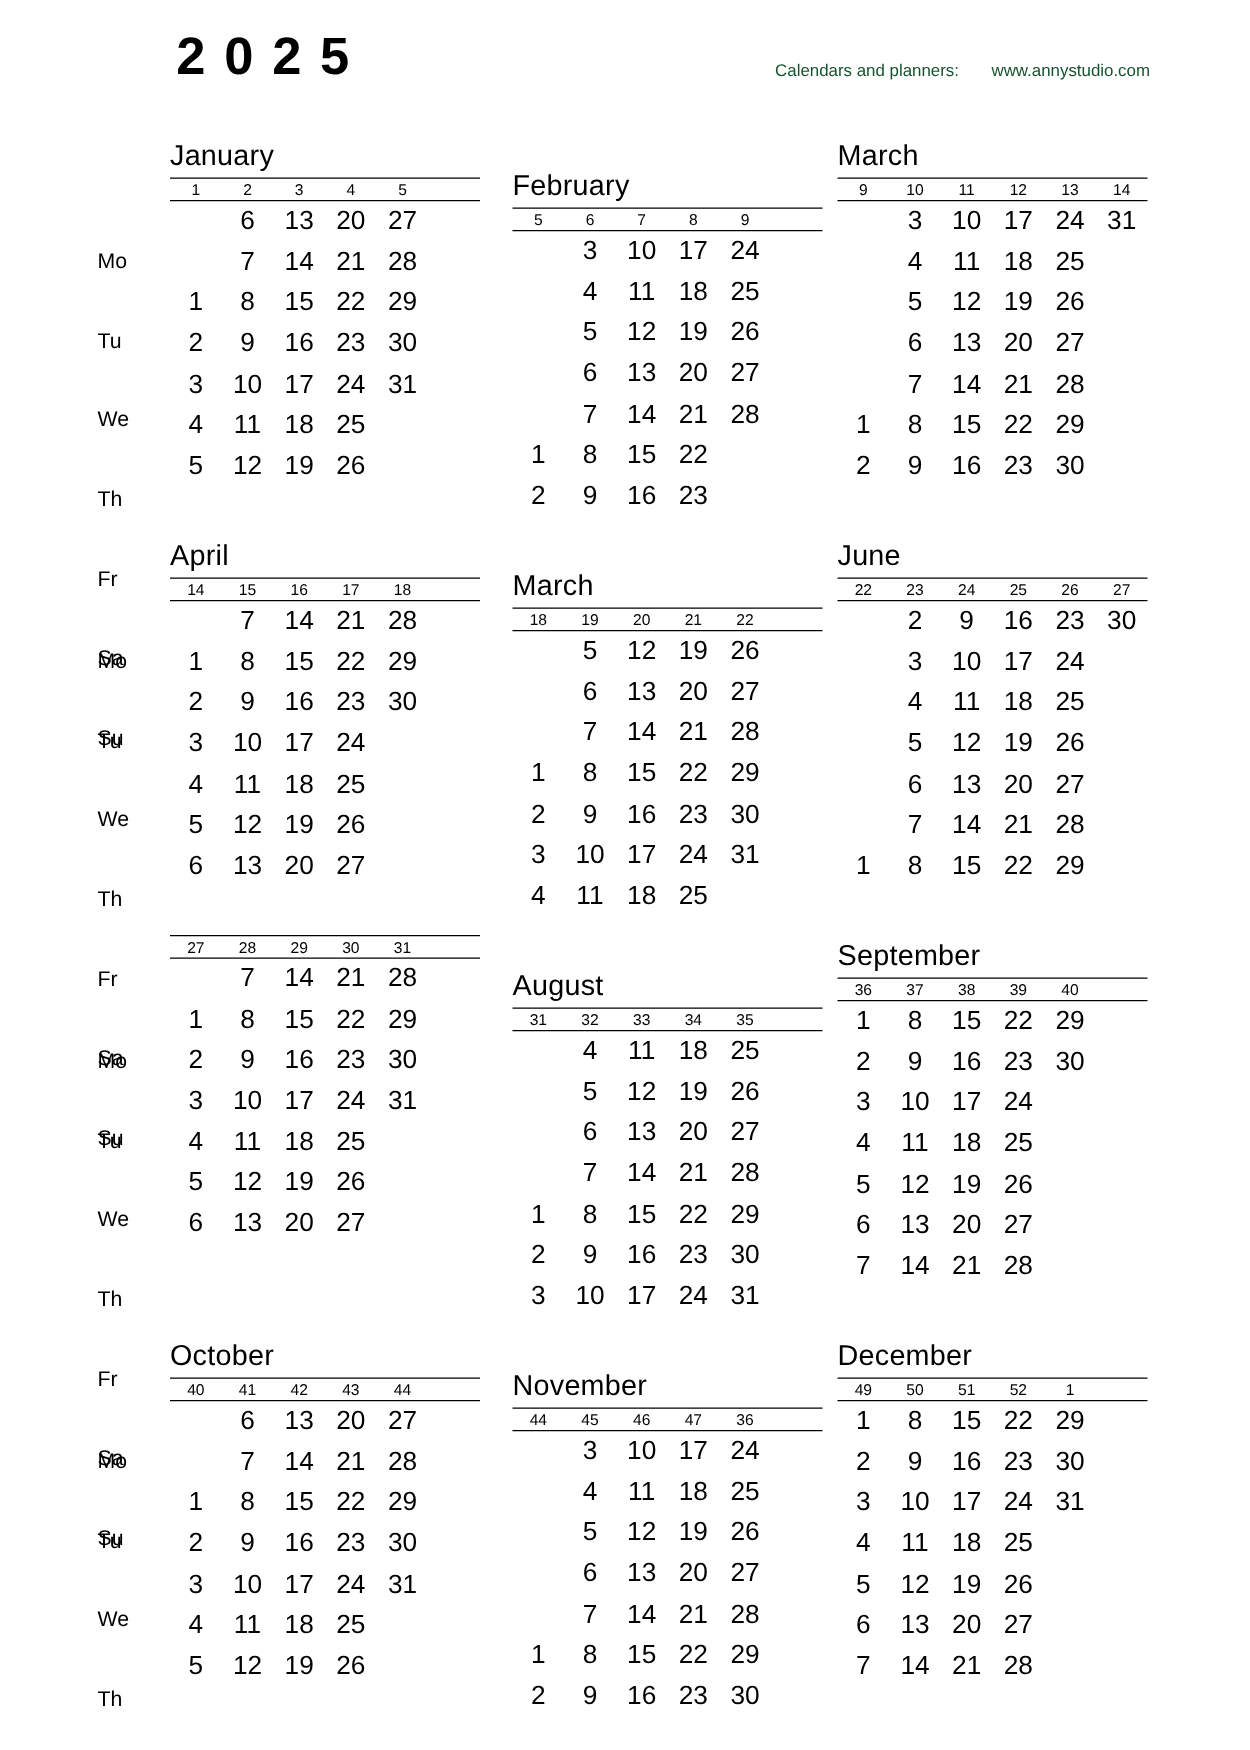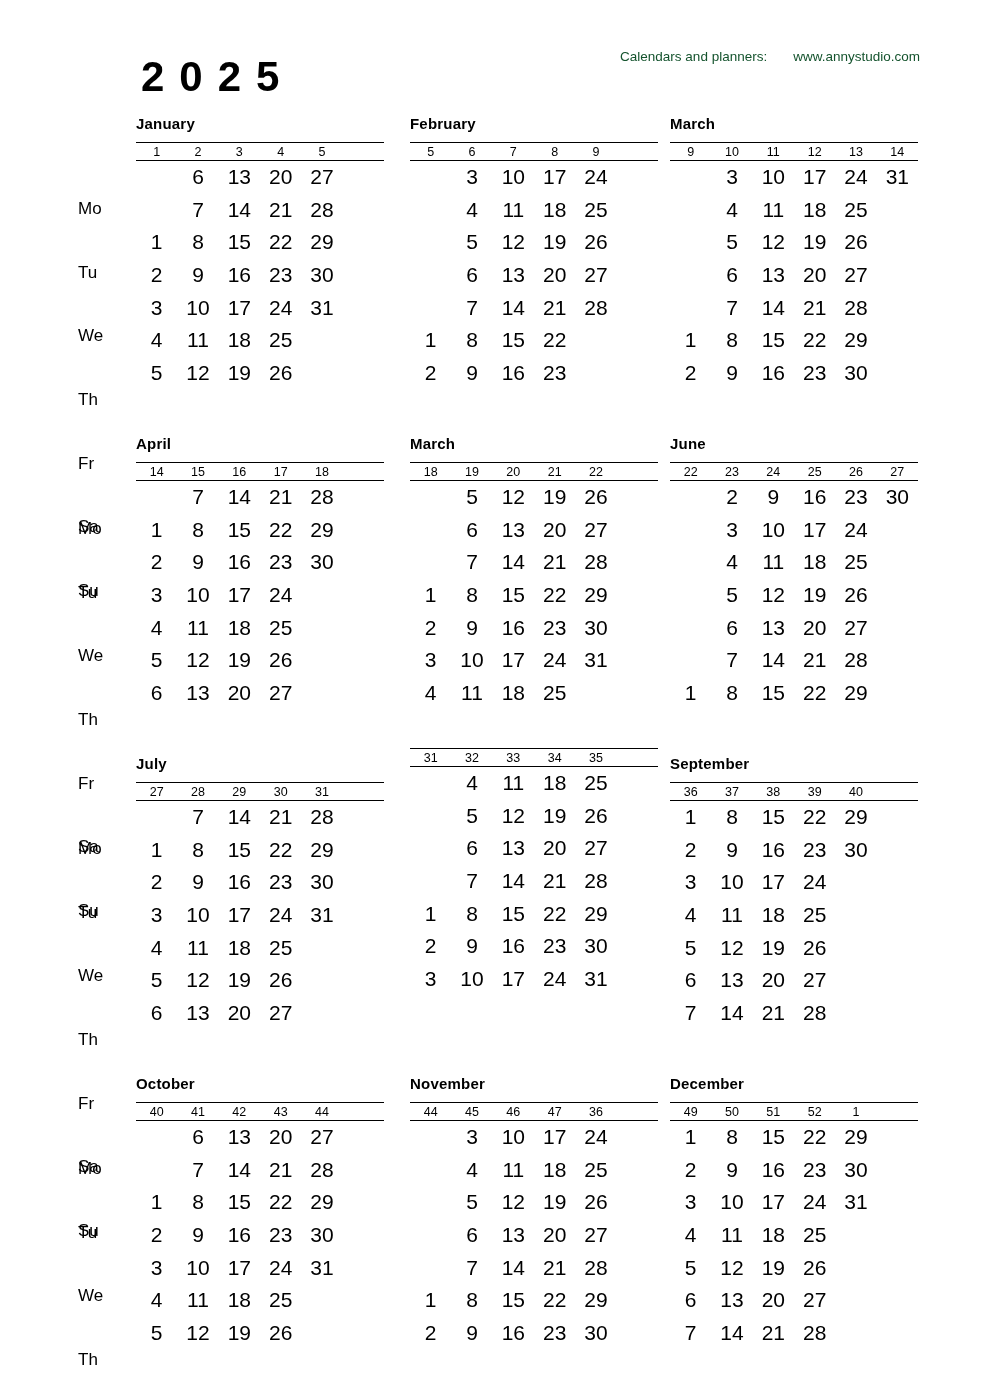--- a/index.html
+++ b/index.html
@@ -1,35 +1,35 @@
 <!DOCTYPE html>
 <html><head>
 <meta charset="utf-8">
 <style>
   html,body{margin:0;padding:0;background:#fff;}
   .page{
     position:relative;width:1000px;height:1400px;background:#ffffff;color:#000;
     font-family:"Liberation Sans",sans-serif;overflow:hidden;
   }
   .year{
-    position:absolute;left:141px;top:56px;
+    position:absolute;left:141px;top:24px;
     font-size:42px;font-weight:700;letter-spacing:15px;line-height:1;
   }
   .top-right{
     position:absolute;top:49px;right:80px;
     font-size:13.5px;color:#14532d;display:flex;gap:26px;white-space:nowrap;
   }
   .calendar{position:absolute;left:78px;top:108px;}
   .month-row{display:flex;height:283px;margin-bottom:37px;}
   .day-col{width:58px;padding-top:54px;box-sizing:border-box;}
   .day-label{height:32.7px;line-height:32.7px;font-size:17px;margin-top:31px;}
   .month{width:248px;}
-  .month.m2{margin-left:26px;}
+  .month.m2{margin-left:26px;margin-top:24px;}
   .month.m3{margin-left:12px;}
-  .month-title{height:34px;line-height:32px;font-size:15px;font-weight:700;letter-spacing:0.2px;}
+  .month-title{height:34px;line-height:32px;font-size:23px;font-weight:400;letter-spacing:0.2px;}
   .week-row{
     display:grid;grid-template-columns:repeat(6,1fr);
     height:17px;align-items:center;
     border-top:1.5px solid #000;border-bottom:1.5px solid #000;
   }
   .week-num{text-align:center;font-size:12.5px;}
   .dates{display:grid;grid-template-columns:repeat(6,1fr);grid-auto-rows:32.7px;}
   .date-cell{text-align:center;line-height:32.7px;font-size:21px;}
 </style>
 </head>
@@ -401,21 +401,20 @@
         <div class="day-col">
           <div class="day-label">Mo</div>
           <div class="day-label">Tu</div>
           <div class="day-label">We</div>
           <div class="day-label">Th</div>
           <div class="day-label">Fr</div>
           <div class="day-label">Sa</div>
           <div class="day-label">Su</div>
         </div>
         <div class="month">
-          <div class="month-title">July</div>
           <div class="week-row">
             <span class="week-num">27</span>
             <span class="week-num">28</span>
             <span class="week-num">29</span>
             <span class="week-num">30</span>
             <span class="week-num">31</span>
             <span class="week-num"></span>
           </div>
           <div class="dates">
             <span class="date-cell"></span>
@@ -456,20 +455,21 @@
             <span class="date-cell"></span>
             <span class="date-cell">6</span>
             <span class="date-cell">13</span>
             <span class="date-cell">20</span>
             <span class="date-cell">27</span>
             <span class="date-cell"></span>
             <span class="date-cell"></span>
           </div>
         </div>
         <div class="month m2">
+          <div class="month-title">August</div>
           <div class="week-row">
             <span class="week-num">31</span>
             <span class="week-num">32</span>
             <span class="week-num">33</span>
             <span class="week-num">34</span>
             <span class="week-num">35</span>
             <span class="week-num"></span>
           </div>
           <div class="dates">
             <span class="date-cell"></span>

